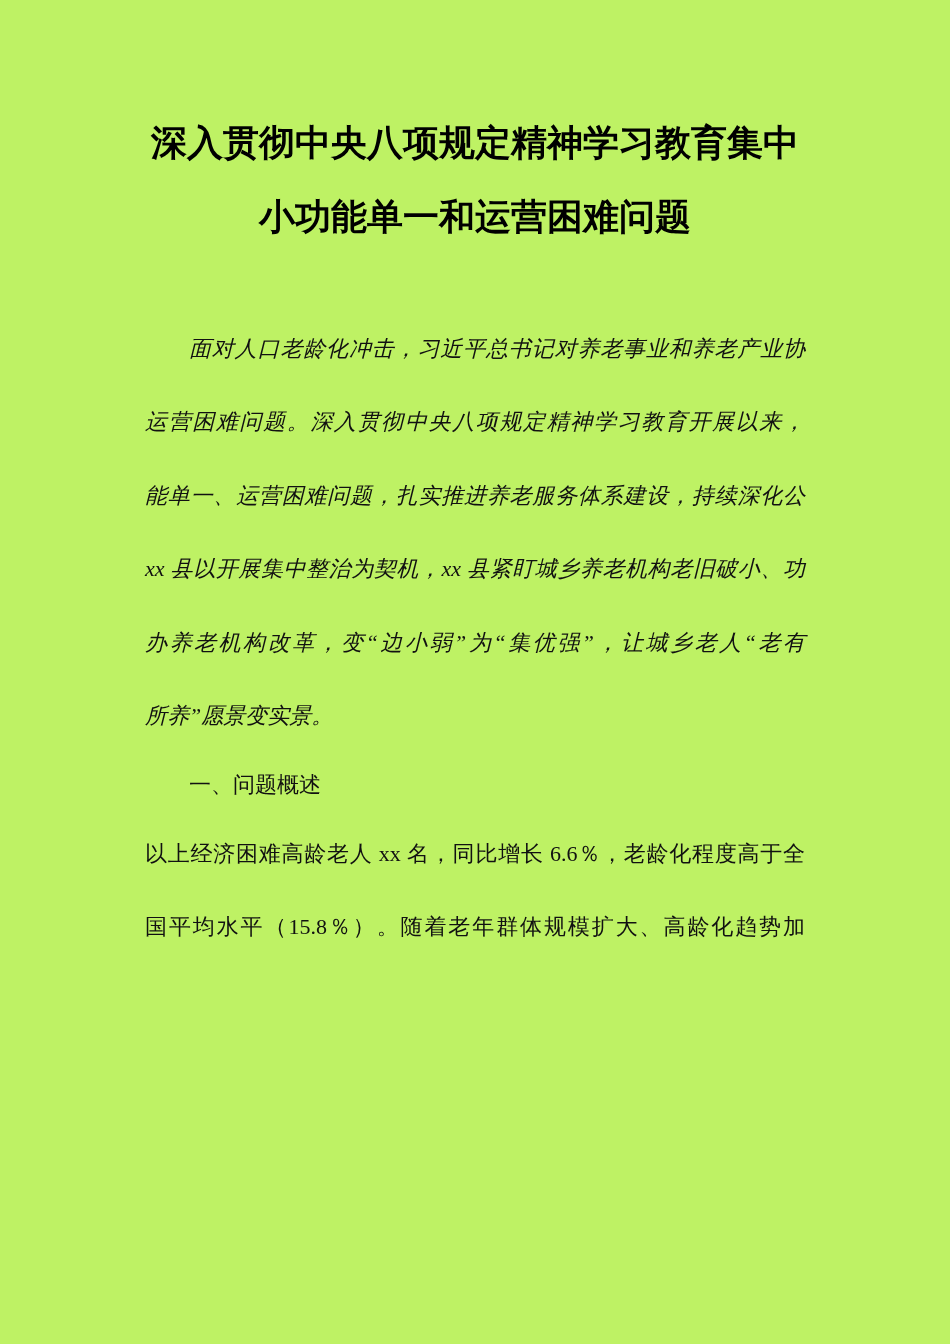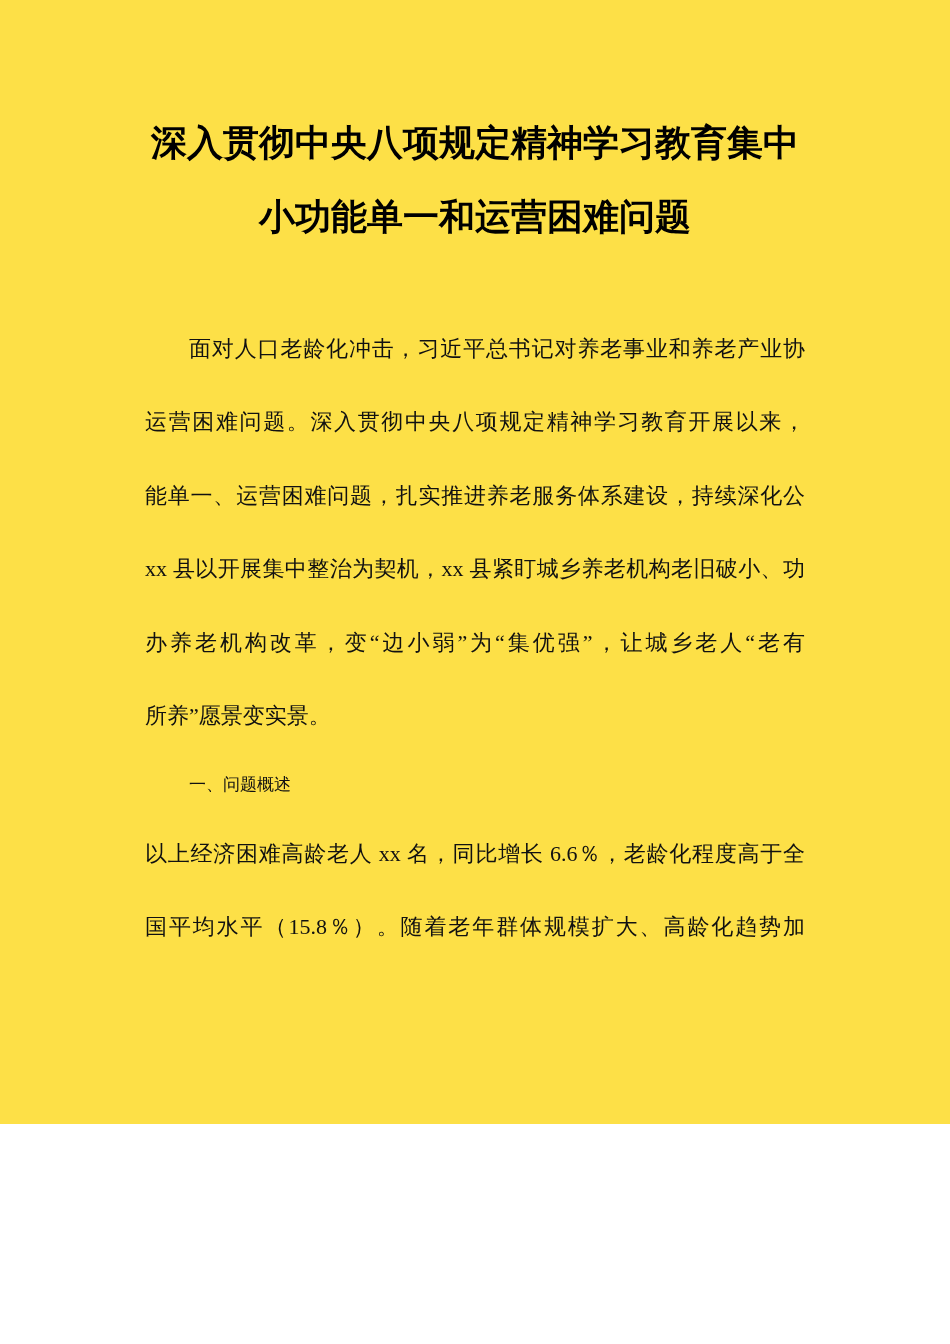--- a/index.html
+++ b/index.html
@@ -2,22 +2,22 @@
 <html><head>
 <meta charset="utf-8">
 <style>
   html, body {
     margin: 0;
     padding: 0;
     background: #ffffff;
   }
   .page {
     width: 950px;
-    height: 1124px;
-    background: #fde047;
+    height: 1344px;
+    background: #bef264;
     overflow: hidden;
     position: relative;
     color: #000000;
     font-family: "Liberation Serif", "DejaVu Serif", serif;
   }
   .content {
     padding: 107px 145px 0 145px;
   }
   .title {
     margin: 0;
@@ -28,34 +28,35 @@
     letter-spacing: 0;
     color: #000000;
   }
   .para {
     margin: 0;
     font-size: 22px;
     color: #111111;
   }
   .para-first {
     margin-top: 57.5px;
+    font-style: italic;
   }
   .bline {
     line-height: 73.5px;
   }
   .j {
     text-align: justify;
     text-align-last: justify;
     text-justify: inter-character;
   }
   .ind {
     text-indent: 44px;
   }
   .heading {
-    font-size: 17px;
+    font-size: 22px;
     line-height: 64px;
     text-indent: 44px;
     color: #111111;
   }
 </style>
 </head>
 <body>
 
 <div class="page">
   <div class="content">

